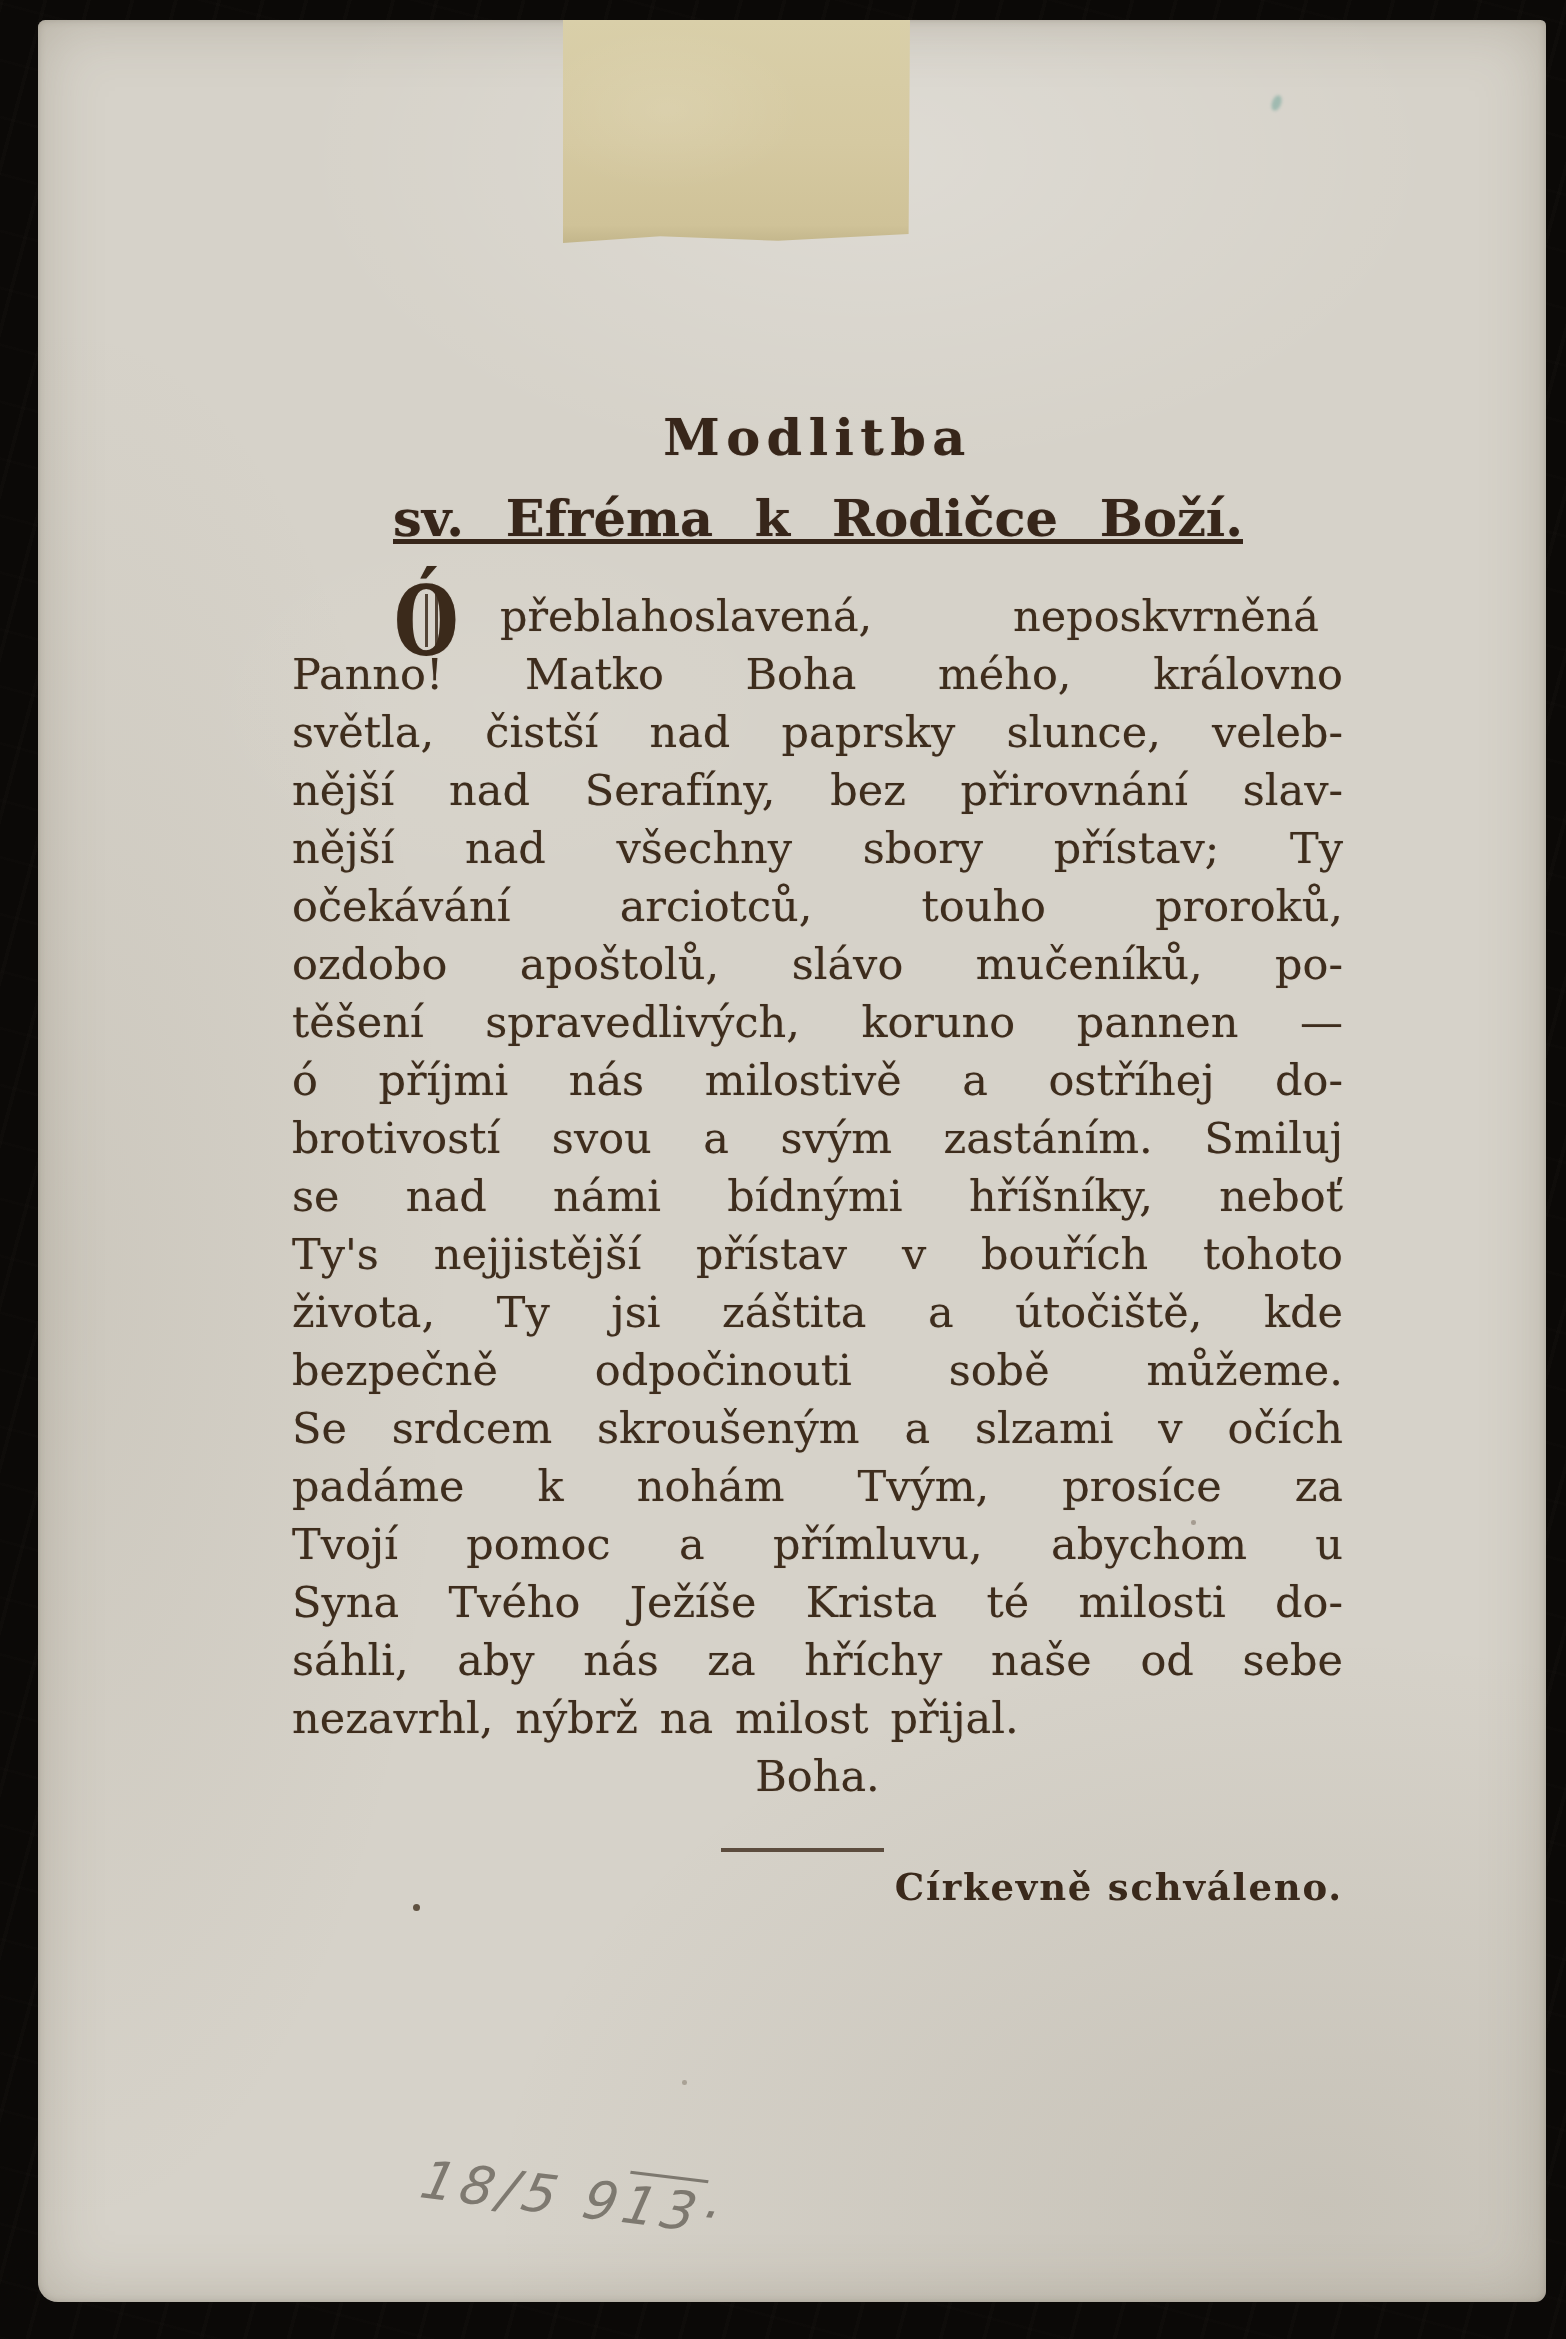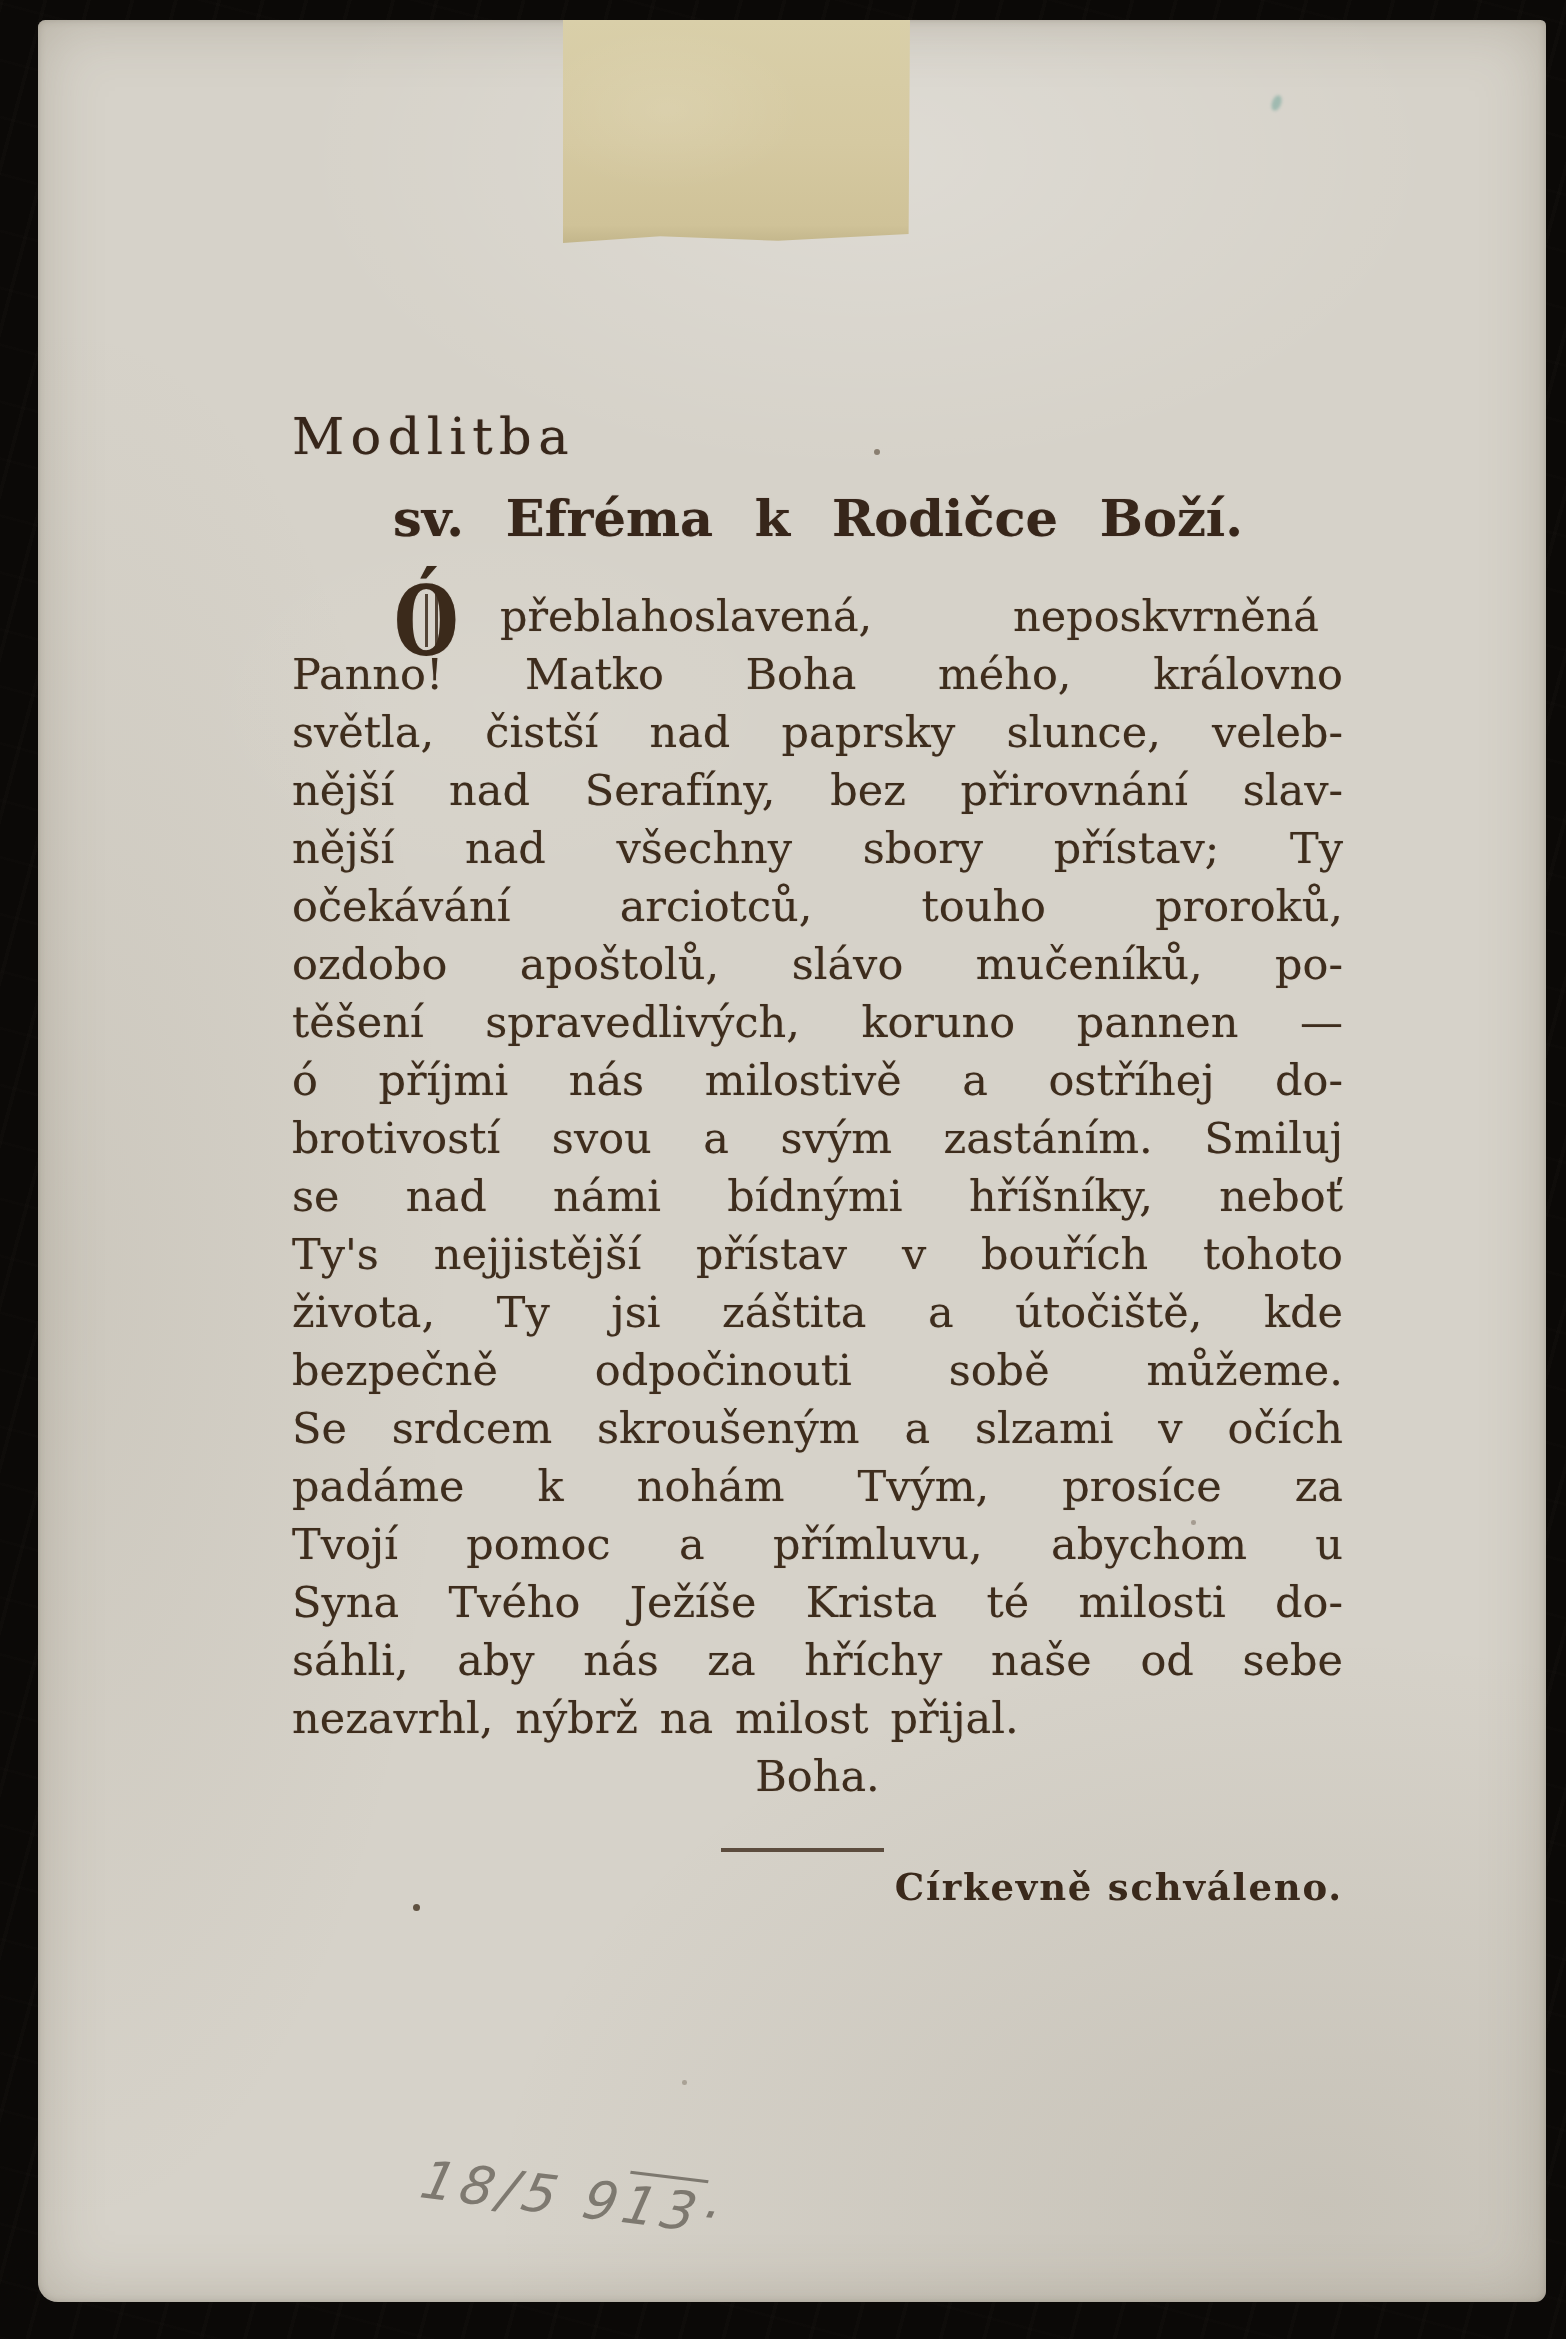--- a/index.html
+++ b/index.html
@@ -53,31 +53,33 @@
     background: #4a3a28; opacity: .55;
   }
   .content {
     position: absolute;
     left: 254px; top: 0;
     width: 1051px; height: 100%;
     color: #3e2d1d;
   }
   .title1 {
     position: absolute; top: 387px; left: 0; width: 100%;
-    font-size: 51px; font-weight: normal;
+    text-align: center;
+    font-size: 51px; font-weight: bold;
     letter-spacing: 6.4px;
     color: #37261a;
     text-shadow: 0 0 0.9px rgba(55,38,26,.5);
   }
   .title2 {
     position: absolute; top: 468px; left: 101px; width: 850px;
     font-size: 51px; font-weight: bold;
     text-align: justify; text-align-last: justify;
     color: #37261a;
     text-shadow: 0 0 0.9px rgba(55,38,26,.5);
+    text-decoration: underline;
   }
   .bodyblock {
     position: absolute; top: 567px; left: 0; width: 1051px;
     font-size: 43px;
     text-shadow: 0 0 0.9px rgba(62,45,29,.40);
   }
   .line {
     height: 58px; line-height: 58px;
     white-space: nowrap;
     text-align: justify; text-align-last: justify;

